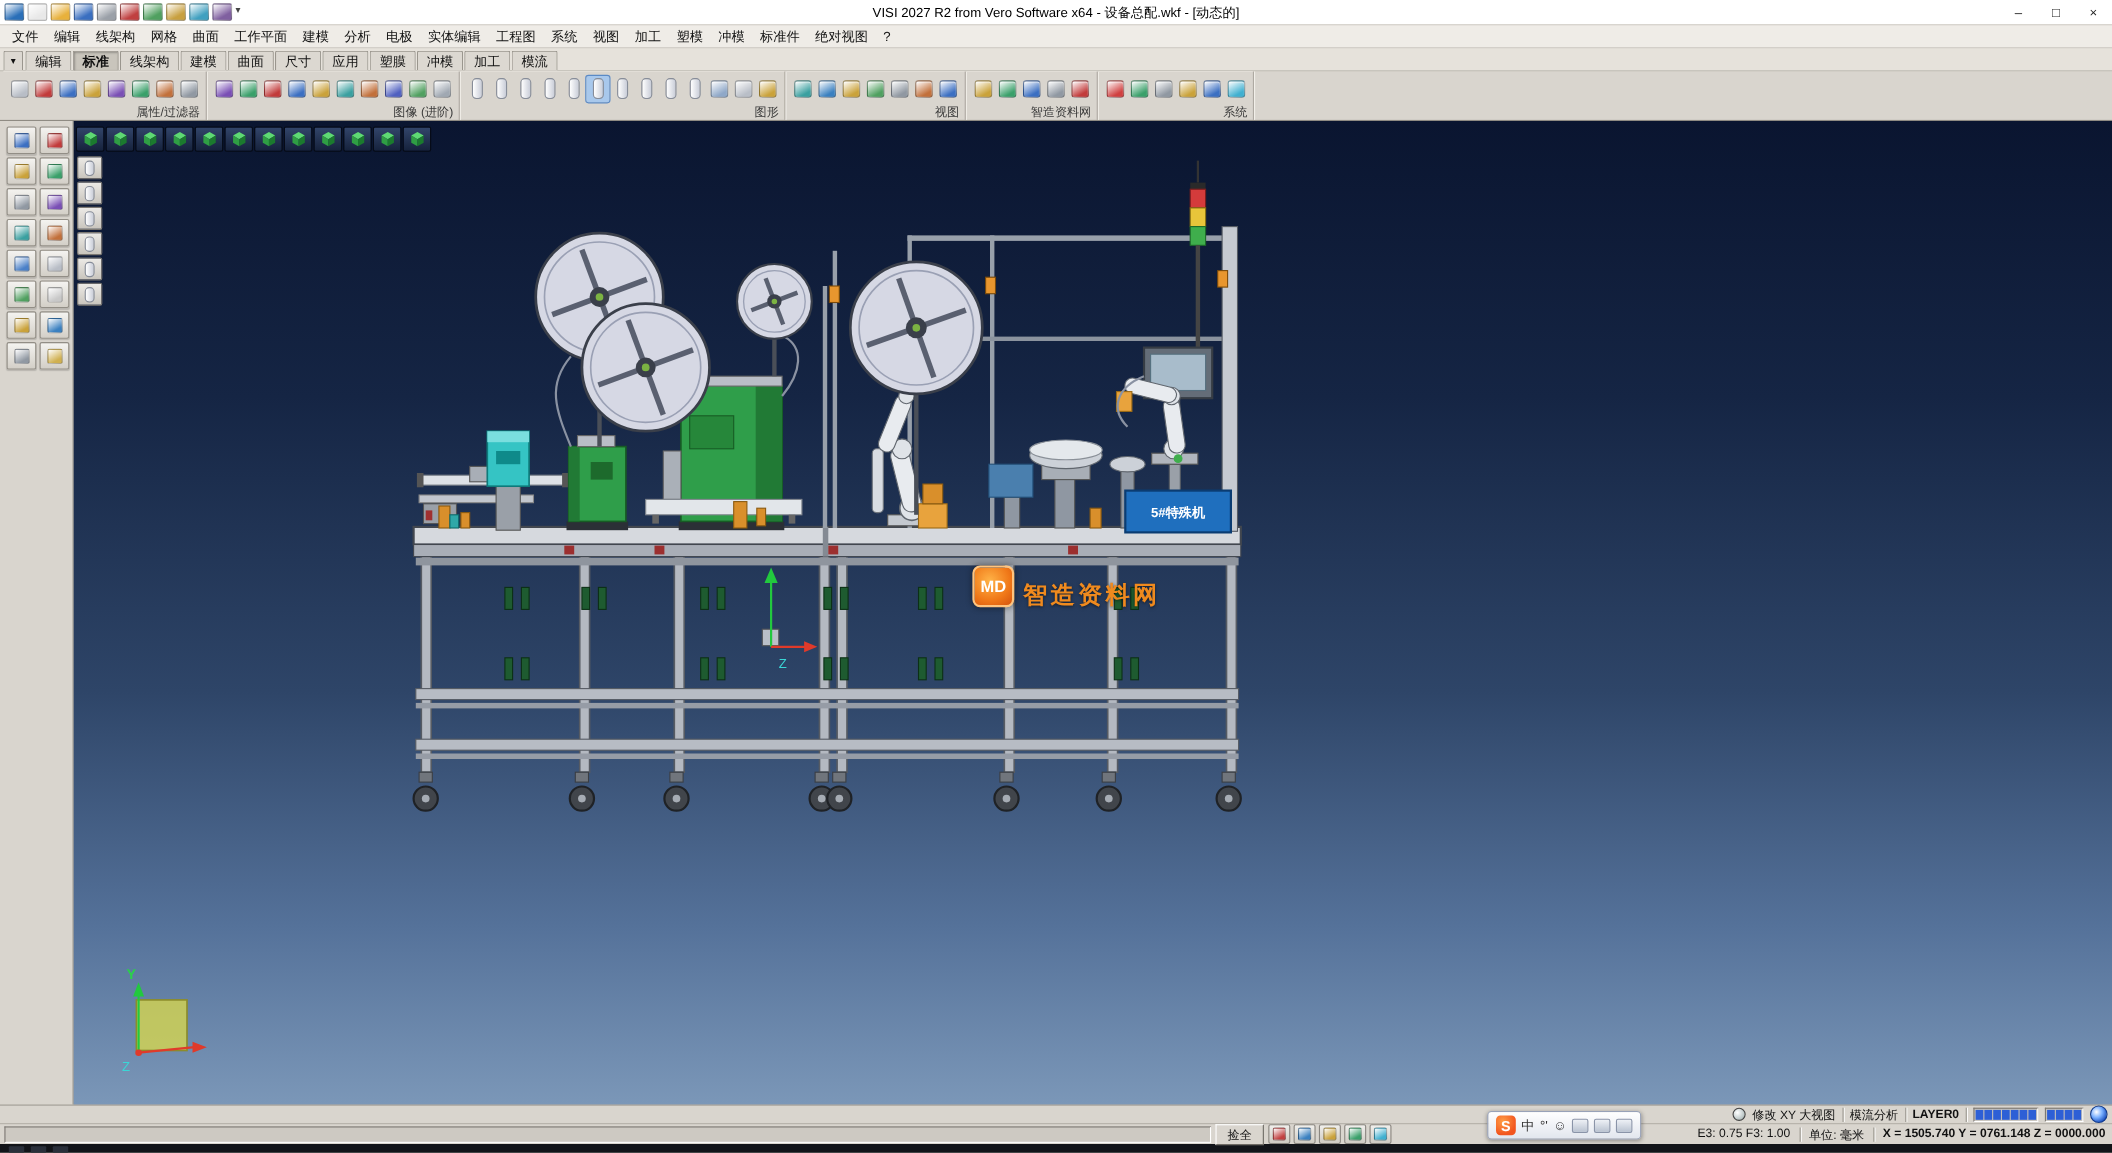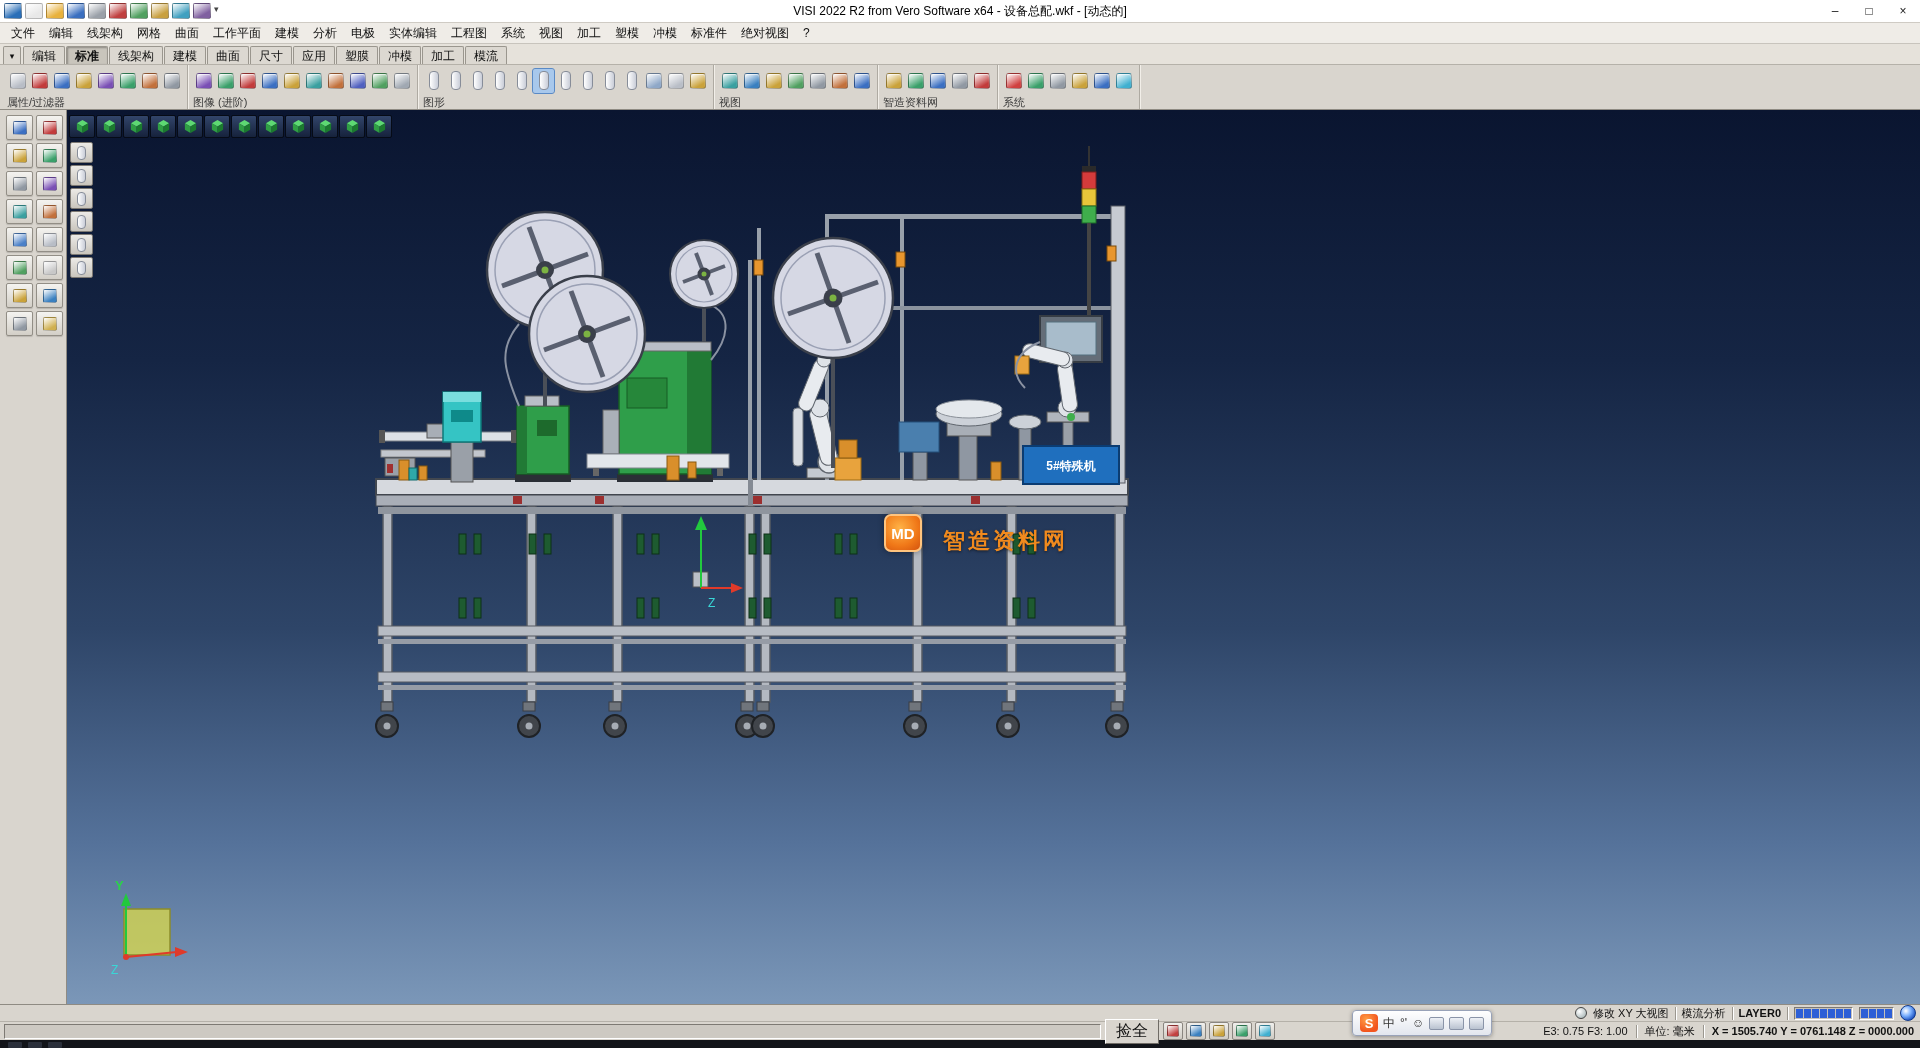--- a/index.html
+++ b/index.html
@@ -18,21 +18,21 @@
   .menu-item{padding:2px 7px;white-space:nowrap;}
   .tabrow{height:21px;background:#e6e2db;border-bottom:1px solid #b5b1a9;display:flex;align-items:stretch;padding:2px 2px 0 3px;box-sizing:border-box;}
   .tab{padding:1px 8px 0 8px;border:1px solid #9a968e;border-bottom:none;background:#dcd8d1;margin-right:1px;
        border-radius:2px 2px 0 0;font-size:12px;display:flex;align-items:center;}
   .tab.active{background:#c9c5bc;font-weight:bold;box-shadow:inset 1px 1px 2px rgba(0,0,0,.3);}
   .tab-caret{width:16px;border:1px solid #9a968e;border-bottom:none;background:#dcd8d1;font-size:9px;display:flex;align-items:center;justify-content:center;margin-right:2px;border-radius:2px 2px 0 0;}
   
   .ribbon{height:45px;box-sizing:border-box;background:#d9d5ce;border-bottom:1px solid #8f8b83;display:flex;padding-left:2px;}
   .rgroup{display:flex;flex-direction:column;padding:0 5px;border-right:1px solid #aeaaa2;box-shadow:1px 0 0 #f2efe9;}
   .ricons{flex:1;display:flex;align-items:center;gap:1px;}
-  .rlabel{font-size:11px;color:#3a3a3a;text-align:left;line-height:12px;padding-bottom:1px;white-space:nowrap;}
+  .rlabel{font-size:11px;color:#3a3a3a;text-align:right;line-height:12px;padding-bottom:1px;white-space:nowrap;}
   .ricon{width:21px;height:24px;display:flex;align-items:center;justify-content:center;border-radius:2px;}
   .ricon.hl{background:#a8c8ec;outline:1px solid #5a8ac6;}
   .sq{width:14px;height:14px;border-radius:3px;border:1px solid rgba(0,0,0,.28);box-shadow:inset 0 1px 1px rgba(255,255,255,.65);}
   .pill{width:8px;height:17px;border-radius:4px;background:linear-gradient(90deg,#ffffff,#c9cdd8);border:1px solid #878d99;}
   .pill.small{width:7px;height:12px;}
   
   .main{display:flex;height:894px;}
   .lefttb{width:67px;box-sizing:border-box;background:#d9d5ce;border-right:1px solid #8f8b83;
           padding:5px 0 0 6px;display:flex;flex-wrap:wrap;align-content:flex-start;gap:3px;}
   .licon{width:25px;height:23px;background:linear-gradient(#f4f3f0,#d3cfc7);border:1px solid #928e86;border-radius:2px;
@@ -40,33 +40,33 @@
   .lsq{width:12px;height:12px;border-radius:2px;border:1px solid rgba(0,0,0,.25);}
   .viewport{position:relative;flex:1;overflow:hidden;
     background:linear-gradient(180deg,#0a1530 0%,#152544 28%,#2e4568 58%,#55729a 82%,#7b97b8 100%);}
   .vcrow{position:absolute;top:5px;left:2px;display:flex;gap:1px;z-index:3;}
   .vc-btn{width:24px;height:21px;background:linear-gradient(#32456a,#16223c);border:1px solid #060b16;border-radius:2px;
           display:flex;align-items:center;justify-content:center;}
   .sstrip{position:absolute;top:32px;left:3px;display:flex;flex-direction:column;gap:2px;z-index:3;}
   .ss-btn{width:21px;height:19px;background:linear-gradient(#eceae6,#c9c5bd);border:1px solid #7d7973;border-radius:2px;
           display:flex;align-items:center;justify-content:center;}
   .machine{position:absolute;inset:0;width:100%;height:100%;}
-  .watermark{position:absolute;left:817px;top:400px;display:flex;align-items:center;gap:21px;z-index:2;}
+  .watermark{position:absolute;left:817px;top:400px;display:flex;align-items:center;gap:8px;z-index:2;}
   .wm-logo{width:34px;height:34px;border-radius:7px;color:#fff;font-weight:bold;font-size:15px;
            background:radial-gradient(circle at 40% 35%,#ffb347,#f07818 60%,#d4530e);
            border:2px solid #ffc47e;display:flex;align-items:center;justify-content:center;box-shadow:0 0 6px rgba(0,0,0,.4);}
   .wm-text{font-size:22px;font-weight:bold;color:#f08a1e;letter-spacing:3px;text-shadow:0 1px 3px rgba(0,0,0,.55);margin-top:16px;}
   
   .statusrow1{height:17px;background:#d9d5ce;border-top:1px solid #8f8b83;display:flex;align-items:center;
               justify-content:flex-end;font-size:11px;gap:6px;padding-right:4px;box-sizing:border-box;}
   .statusrow2{height:19px;background:#d9d5ce;border-top:1px solid #b5b1a9;display:flex;align-items:center;
               font-size:11px;gap:4px;padding:0 4px;box-sizing:border-box;position:relative;}
   .sunken{border:1px solid;border-color:#7d7973 #ffffff #ffffff #7d7973;background:#cdc9c2;height:13px;}
   .longfield{flex:1;max-width:1095px;}
-  .btn{border:1px solid;border-color:#ffffff #6f6b65 #6f6b65 #ffffff;background:#d9d5ce;padding:1px 10px;font-size:16px;white-space:nowrap;}
+  .btn{border:1px solid;border-color:#ffffff #6f6b65 #6f6b65 #ffffff;background:#d9d5ce;padding:1px 10px;font-size:11px;white-space:nowrap;}
   .sicon{width:18px;height:16px;background:linear-gradient(#f0efec,#cfcbc3);border:1px solid #8a8680;border-radius:2px;
          display:flex;align-items:center;justify-content:center;}
   .sicon .dot{width:10px;height:10px;border-radius:2px;border:1px solid rgba(0,0,0,.3);}
   .sep{width:1px;height:13px;background:#9b978f;box-shadow:1px 0 0 #fff;display:inline-block;}
   .segwrap{display:flex;gap:6px;}
   .segbar{display:flex;gap:1px;border:1px solid;border-color:#7d7973 #fff #fff #7d7973;padding:1px;background:#c5c1ba;}
   .seg{width:7px;height:9px;background:#2d5fd6;}
   .sphere{width:14px;height:14px;border-radius:50%;border:1px solid #123a8a;
           background:radial-gradient(circle at 35% 35%,#ffffff,#7ab0ff 40%,#1a4fbf 78%);}
   .radio{width:10px;height:10px;border-radius:50%;border:1px solid #444;display:inline-block;
@@ -94,21 +94,21 @@
       <div class="qicon" style="background: linear-gradient(150deg, rgb(255, 255, 255), rgb(232, 177, 60) 70%); border: 1px solid rgba(0, 0, 0, 0.25);"></div>
       <div class="qicon" style="background: linear-gradient(150deg, rgb(255, 255, 255), rgb(58, 111, 192) 70%); border: 1px solid rgba(0, 0, 0, 0.25);"></div>
       <div class="qicon" style="background: linear-gradient(150deg, rgb(255, 255, 255), rgb(154, 160, 168) 70%); border: 1px solid rgba(0, 0, 0, 0.25);"></div>
       <div class="qicon" style="background: linear-gradient(150deg, rgb(255, 255, 255), rgb(192, 64, 64) 70%); border: 1px solid rgba(0, 0, 0, 0.25);"></div>
       <div class="qicon" style="background: linear-gradient(150deg, rgb(255, 255, 255), rgb(80, 160, 96) 70%); border: 1px solid rgba(0, 0, 0, 0.25);"></div>
       <div class="qicon" style="background: linear-gradient(150deg, rgb(255, 255, 255), rgb(200, 160, 64) 70%); border: 1px solid rgba(0, 0, 0, 0.25);"></div>
       <div class="qicon" style="background: linear-gradient(150deg, rgb(255, 255, 255), rgb(64, 160, 192) 70%); border: 1px solid rgba(0, 0, 0, 0.25);"></div>
       <div class="qicon" style="background: linear-gradient(150deg, rgb(255, 255, 255), rgb(128, 96, 160) 70%); border: 1px solid rgba(0, 0, 0, 0.25);"></div>
       <div class="qicon caret">▾</div>
     </div>
-  <div class="title-text">VISI 2022 R2 from Vero Software x64 - 设备总配.wkf - [动态的]</div>
+  <div class="title-text">VISI 2027 R2 from Vero Software x64 - 设备总配.wkf - [动态的]</div>
   <div class="win-controls">
     <div class="win-btn">–</div>
     <div class="win-btn">□</div>
     <div class="win-btn">×</div>
   </div>
 </div>
 
 <div class="menubar" id="menu-items">
     <span class="menu-item">文件</span>
     <span class="menu-item">编辑</span>

